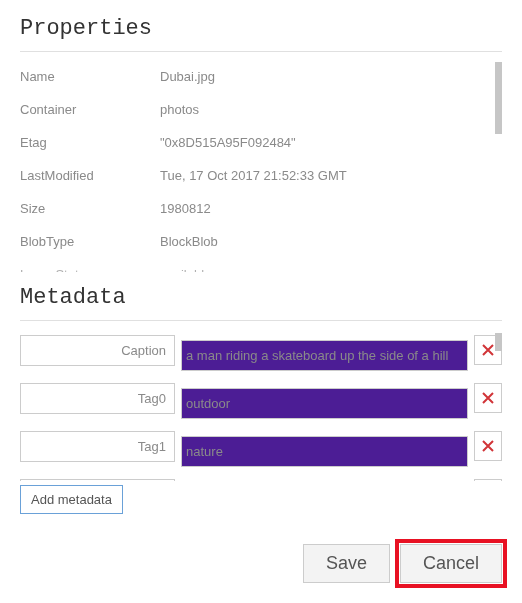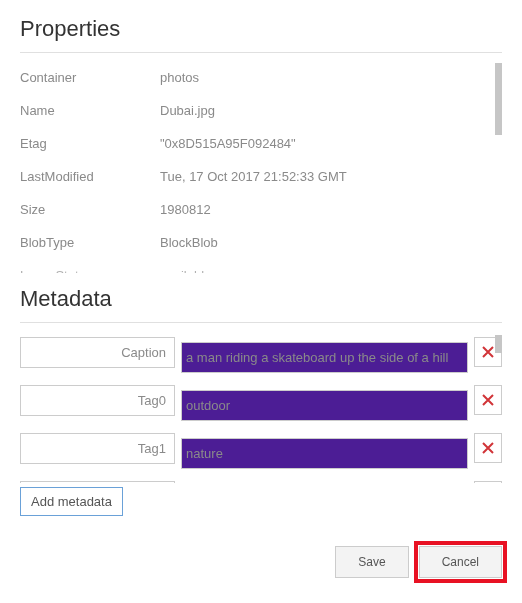--- a/index.html
+++ b/index.html
@@ -13,20 +13,21 @@
       font-size: 13px;
     }
     .panel {
       padding: 16px 20px 12px 20px;
     }
     .section-title {
       font-size: 22px;
       font-weight: 300;
       color: #333;
       margin-bottom: 10px;
+      font-family: Liberation Mono, monospace;
     }
     .hr {
       border: none;
       border-top: 1px solid #e0e0e0;
       margin-bottom: 8px;
     }
     .props-scroll {
       position: relative;
       height: 212px;
       overflow: hidden;
@@ -114,46 +115,46 @@
     .footer {
       display: flex;
       justify-content: flex-end;
       gap: 10px;
       padding: 18px 20px 0 0;
     }
     .btn {
       border: 1px solid #ccc;
       background: #f3f3f3;
       padding: 8px 22px;
-      font-size: 12px;
+      font-size: 18px;
       color: #555;
       cursor: pointer;
     }
     .cancel-highlight {
       outline: 4px solid #e81123;
       outline-offset: 1px;
     }
     
     .fade-row .prop-key, .fade-row .prop-val { color: #b0b0b0; }
   </style>
 </head>
 <body>
 
 <div class="panel">
   <div class="section-title">Properties</div>
   <hr class="hr">
   <div class="props-scroll">
     <div class="props-table">
       <div class="prop-row">
+        <div class="prop-key">Name</div>
+        <div class="prop-val">Dubai.jpg</div>
+      </div>
+      <div class="prop-row">
         <div class="prop-key">Container</div>
         <div class="prop-val">photos</div>
-      </div>
-      <div class="prop-row">
-        <div class="prop-key">Name</div>
-        <div class="prop-val">Dubai.jpg</div>
       </div>
       <div class="prop-row">
         <div class="prop-key">Etag</div>
         <div class="prop-val">"0x8D515A95F092484"</div>
       </div>
       <div class="prop-row">
         <div class="prop-key">LastModified</div>
         <div class="prop-val">Tue, 17 Oct 2017 21:52:33 GMT</div>
       </div>
       <div class="prop-row">

